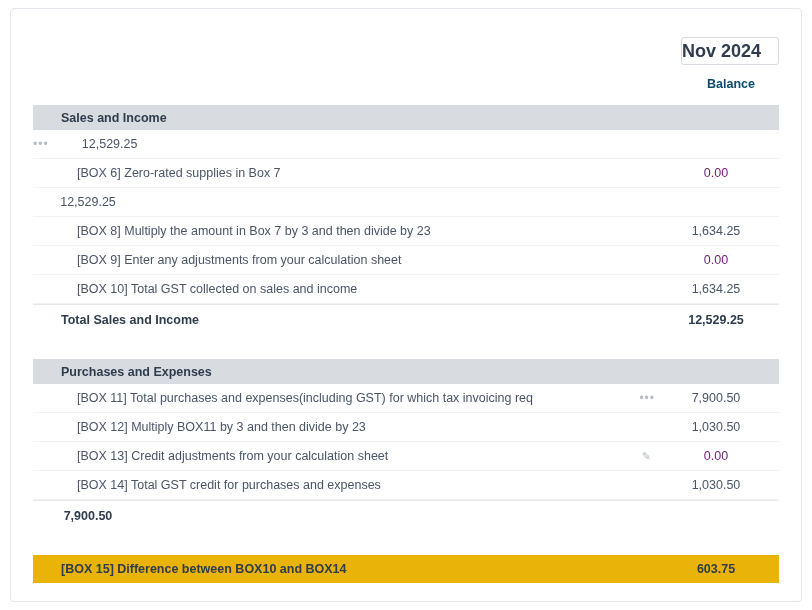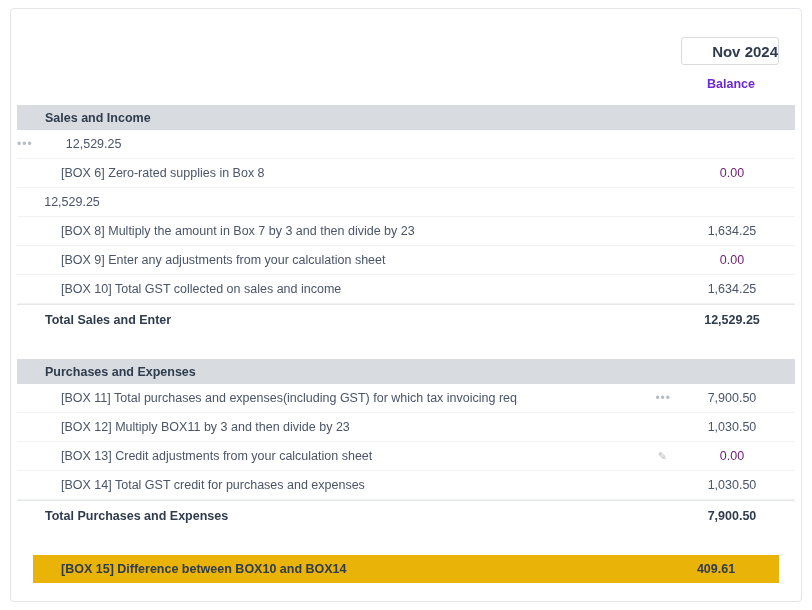--- a/index.html
+++ b/index.html
@@ -35,38 +35,38 @@
   .period-badge {
     position: absolute;
     right: 22px;
     top: 28px;
     width: 96px;
     height: 26px;
     border: 1px solid #d7dbe0;
     border-radius: 3px;
     background: #ffffff;
     color: #2f3c4e;
-    font-size: 15px;
-    font-weight: bold;
-    display: flex;
-    align-items: center;
-    justify-content: flex-end;
+    font-size: 18px;
+    font-weight: bold;
+    display: flex;
+    align-items: center;
+    justify-content: flex-start;
   }
   .balance-label {
     position: absolute;
     right: 22px;
     top: 68px;
     width: 96px;
     text-align: center;
     font-size: 12.5px;
     font-weight: bold;
-    color: #6d28d9;
+    color: #0c4a6e;
   }
   .section {
-    margin: 0 6px;
+    margin: 0 22px;
   }
   .section-header {
     background: #d8dce1;
     height: 25px;
     display: flex;
     align-items: center;
     padding-left: 28px;
     font-size: 12.5px;
     font-weight: bold;
     color: #2f3c4e;
@@ -164,21 +164,21 @@
       <div class="section-header">
         <span>Sales and Income</span>
       </div>
 
       <div class="row">
         <span class="ellipsis-icon">•••</span>
         <span class="amount">12,529.25</span>
       </div>
 
       <div class="row">
-        <span class="label">[BOX 6] Zero-rated supplies in Box 8</span>
+        <span class="label">[BOX 6] Zero-rated supplies in Box 7</span>
         <span class="amount zero">0.00</span>
       </div>
 
       <div class="row">
         <span class="amount">12,529.25</span>
       </div>
 
       <div class="row">
         <span class="label">[BOX 8] Multiply the amount in Box 7 by 3 and then divide by 23</span>
         <span class="amount">1,634.25</span>
@@ -188,21 +188,21 @@
         <span class="label">[BOX 9] Enter any adjustments from your calculation sheet</span>
         <span class="amount zero">0.00</span>
       </div>
 
       <div class="row">
         <span class="label">[BOX 10] Total GST collected on sales and income</span>
         <span class="amount">1,634.25</span>
       </div>
 
       <div class="total-row">
-        <span class="label">Total Sales and Enter</span>
+        <span class="label">Total Sales and Income</span>
         <span class="amount">12,529.25</span>
       </div>
     </div>
 
     <div class="spacer"></div>
 
     <div class="section">
       <div class="section-header">
         <span>Purchases and Expenses</span>
       </div>
@@ -223,26 +223,25 @@
         <span class="pencil-icon">✎</span>
         <span class="amount zero">0.00</span>
       </div>
 
       <div class="row">
         <span class="label">[BOX 14] Total GST credit for purchases and expenses</span>
         <span class="amount">1,030.50</span>
       </div>
 
       <div class="total-row">
-        <span class="label">Total Purchases and Expenses</span>
         <span class="amount">7,900.50</span>
       </div>
     </div>
 
     <div class="spacer"></div>
 
     <div class="final-row">
       <span class="label">[BOX 15] Difference between BOX10 and BOX14</span>
-      <span class="amount">409.61</span>
+      <span class="amount">603.75</span>
     </div>
 
   </div>
 </div>
 
 </body></html>

